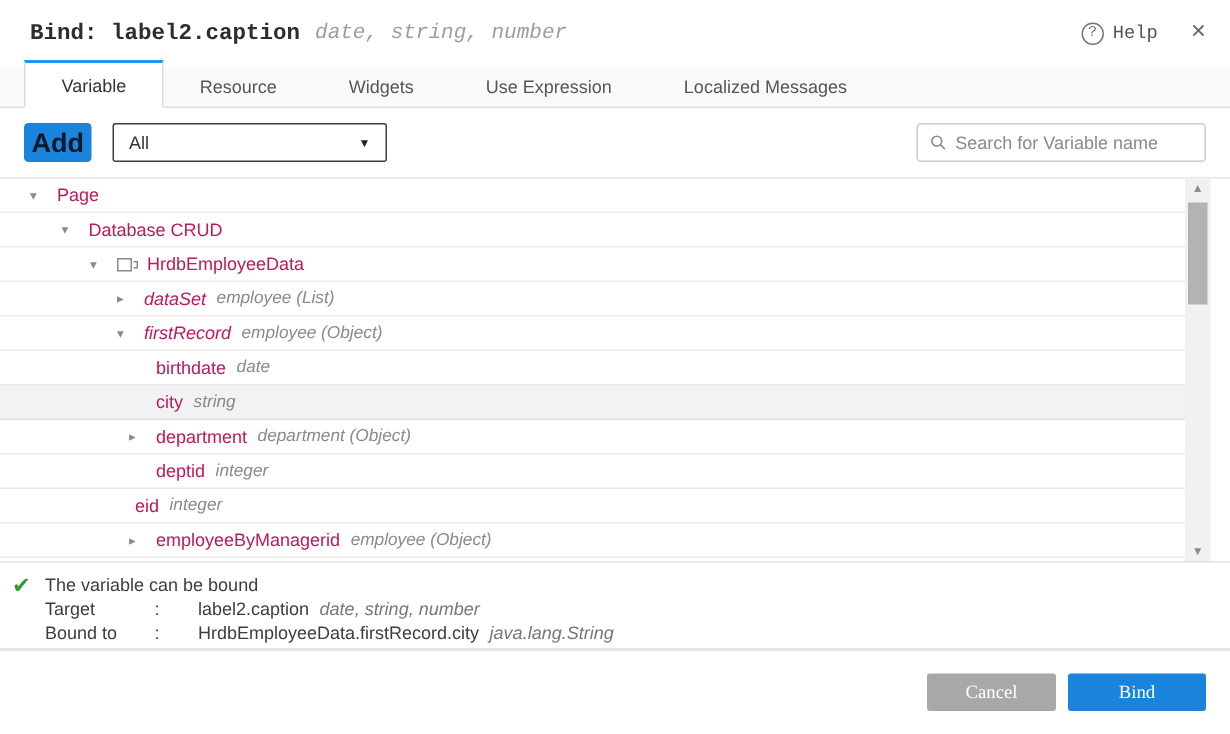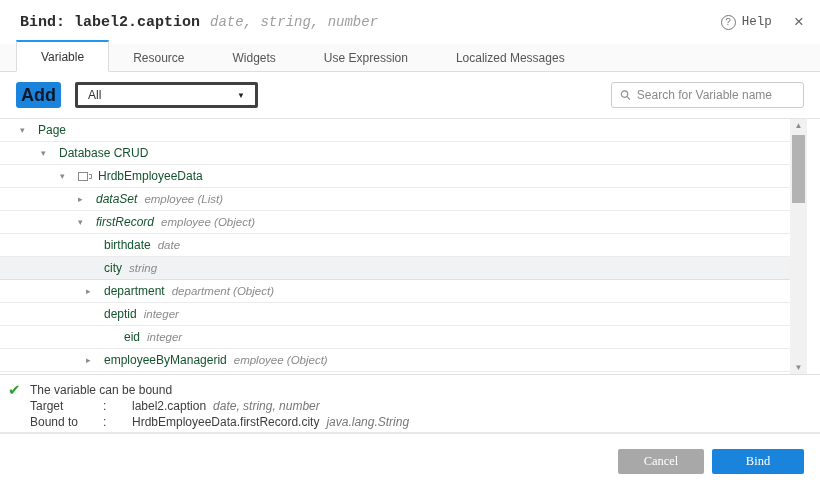--- a/index.html
+++ b/index.html
@@ -25,39 +25,39 @@
     position:relative; top:1px; }
   .tab.active { background:#fff; border:1px solid #ddd; border-bottom:1px solid #fff;
     border-top:2px solid #2196f3; color:#333; padding-top:8px; }
 
   
   .toolbar { height:47px; display:flex; align-items:center; padding:0 16px;
     border-bottom:1px solid #e5e5e5; }
   .btn-add { background:#1a84dc; color:#0f172a; border:none; border-radius:3px;
     font-size:18px; font-weight:bold; width:45px; height:26px; cursor:pointer; }
   .filter-select { width:183px; height:26px; margin-left:14px; background:#fff;
-    border:3px solid #404040; border-radius:2px; display:flex; align-items:center;
+    border:1px solid #404040; border-radius:2px; display:flex; align-items:center;
     padding:0 10px; font-size:12px; color:#333; cursor:pointer; }
   .filter-caret { margin-left:auto; font-size:8px; color:#222; }
   .toolbar-spacer { flex:1; }
   .searchbox { width:193px; height:26px; border:1px solid #ccc; border-radius:3px;
     display:flex; align-items:center; padding:0 8px; background:#fff; }
   .search-input { border:none; outline:none; font-size:12px; color:#ec4899; width:100%;
     margin-left:6px; font-family:inherit; }
   .search-input::placeholder { color:#8a8a8a; }
 
   
   .tree { position:relative; height:256px; border-bottom:1px solid #e0e0e0; overflow:hidden; }
   .tree-rows { position:absolute; left:0; top:0; right:30px; }
   .tree-row { height:23px; display:flex; align-items:center; border-bottom:1px solid #ebebeb;
     font-size:12px; cursor:pointer; }
   .tree-row.selected { background:#f1f2f3; border-bottom:1px solid #e0e0e0; }
   .arrow { width:18px; font-size:9px; color:#8a8a8a; flex:0 0 18px; text-align:left; }
   .node-icon { margin-right:6px; display:flex; align-items:center; }
-  .tlabel { color:#14532d; }
+  .tlabel { color:#be185d; }
   .tlabel.italic { font-style:italic; }
   .ttype { color:#8a8a8a; font-style:italic; margin-left:7px; font-size:11.5px; }
 
   
   .scrollbar { position:absolute; top:0; right:13px; width:17px; height:256px;
     background:#f1f1f1; }
   .sb-arrow { position:absolute; left:0; width:17px; height:14px; color:#8b8b8b;
     font-size:8px; text-align:center; line-height:14px; cursor:pointer; }
   .sb-up { top:0; }
   .sb-down { bottom:0; }
@@ -166,21 +166,21 @@
         <div class="tree-row" style="padding-left: 86px;">
           <span class="arrow">▸</span>
           <span class="tlabel">department</span>
           <span class="ttype">department (Object)</span>
         </div>
         <div class="tree-row" style="padding-left: 86px;">
           <span class="arrow"></span>
           <span class="tlabel">deptid</span>
           <span class="ttype">integer</span>
         </div>
-        <div class="tree-row" style="padding-left: 106px;">
+        <div class="tree-row" style="padding-left: 72px;">
           <span class="arrow"></span>
           <span class="tlabel">eid</span>
           <span class="ttype">integer</span>
         </div>
         <div class="tree-row" style="padding-left: 86px;">
           <span class="arrow">▸</span>
           <span class="tlabel">employeeByManagerid</span>
           <span class="ttype">employee (Object)</span>
         </div>
       </div>

